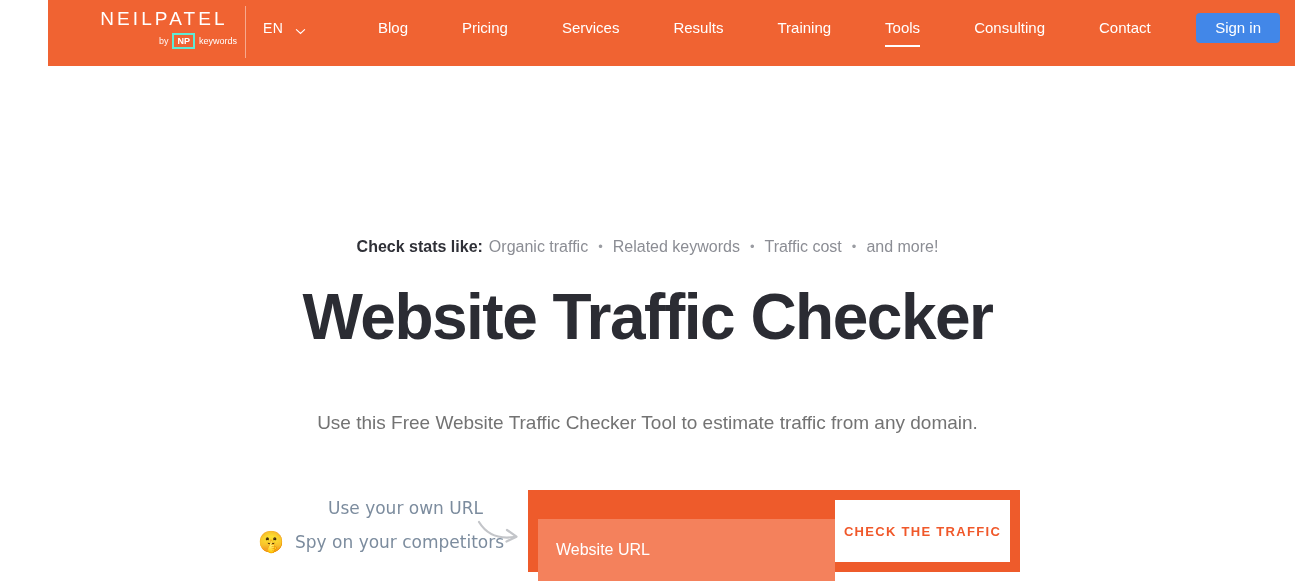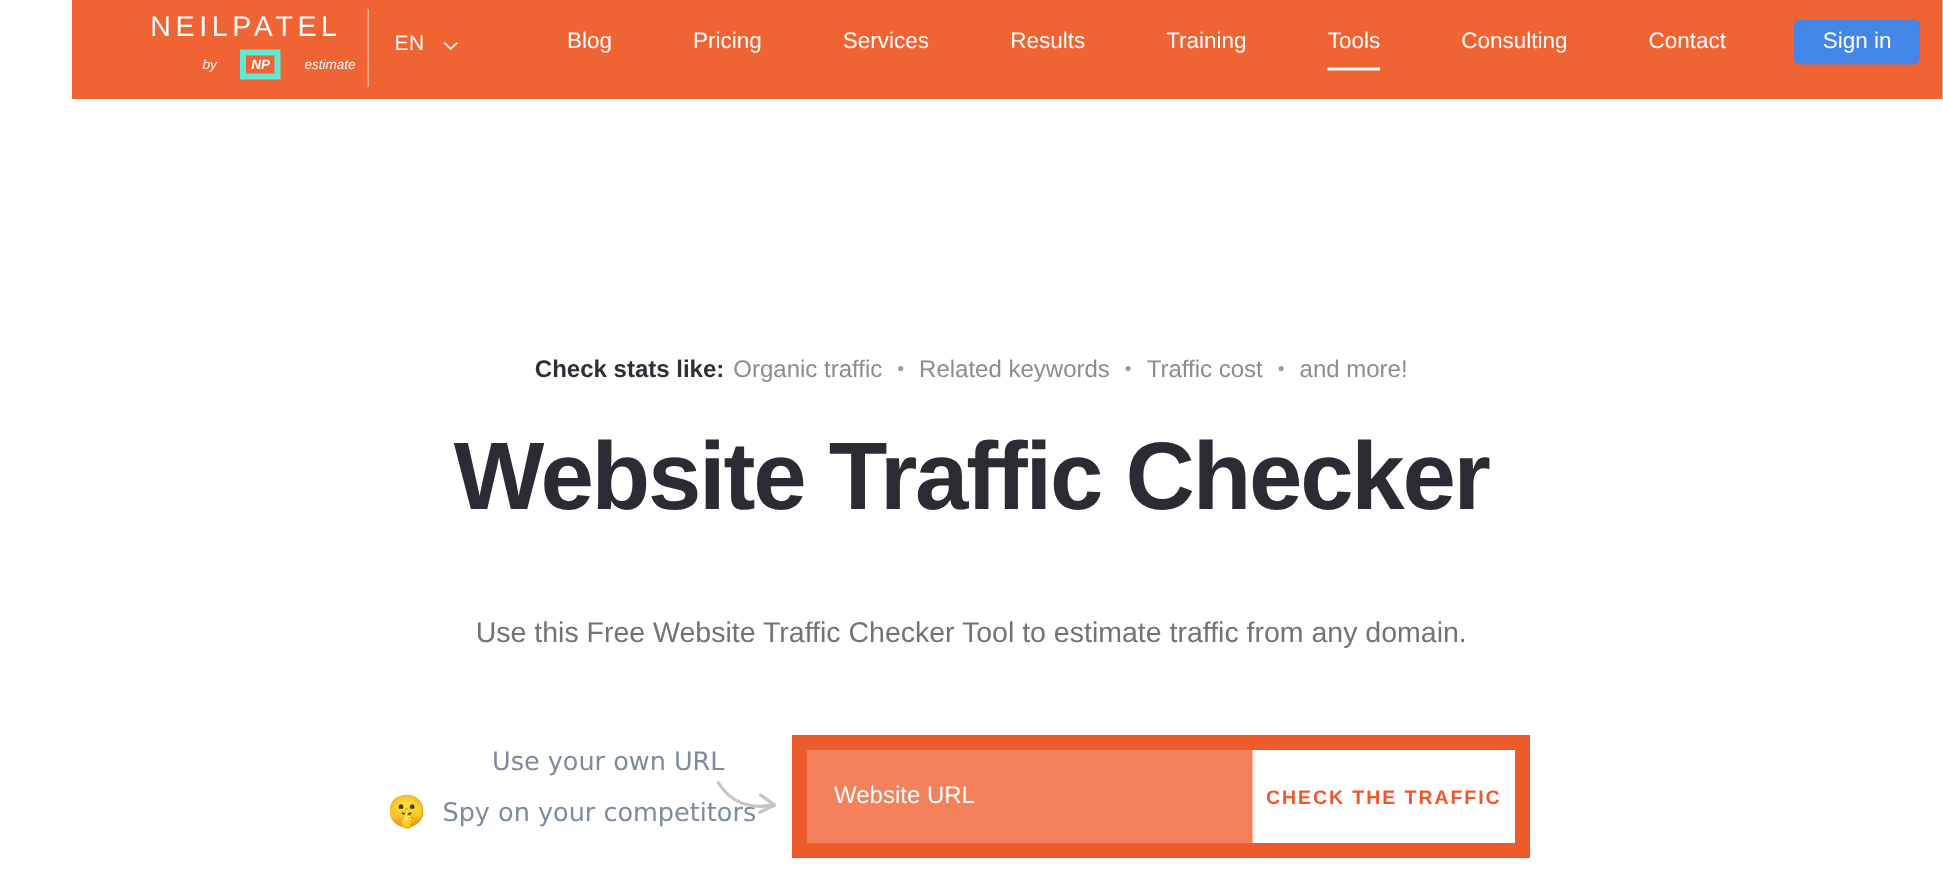--- a/index.html
+++ b/index.html
@@ -35,35 +35,34 @@
     letter-spacing: 3.1px;
     line-height: 22px;
     font-weight: 400;
     white-space: nowrap;
   }
   .logo-sub {
     margin-top: 3px;
     display: flex;
     align-items: center;
     justify-content: flex-end;
-    gap: 16px;
+    gap: 4px;
     padding-right: 2px;
-    font-style: italic;
   }
   .logo-by {
     color: #ffffff;
     font-size: 9px;
     opacity: .95;
     line-height: 11px;
   }
   .logo-np {
     color: #ffffff;
     font-size: 9px;
     font-weight: 700;
-    border: 4px solid #5eead4;
+    border: 2px solid #5eead4;
     padding: 1px 3px 1px 3px;
     line-height: 10px;
   }
   .logo-digital {
     color: #ffffff;
     font-size: 9px;
     line-height: 11px;
   }
 
   .lang-divider {
@@ -256,20 +255,21 @@
   .url-input {
     flex: 1;
     background: #F4815C;
     border: none;
     outline: none;
     color: #ffffff;
     font-size: 16px;
     font-family: "Liberation Sans", sans-serif;
     padding: 0 18px;
     height: 62px;
+    margin-top: 19px;
   }
   .url-input::placeholder { color: #ffffff; opacity: 1; }
   .check-btn {
     width: 175px;
     background: #ffffff;
     border: none;
     color: #F0582A;
     font-size: 13px;
     font-weight: 700;
     letter-spacing: 1.3px;
@@ -281,21 +281,21 @@
 </head>
 <body>
 
 <div class="header">
 
   <div class="logo-block">
     <div class="logo-word">NEILPATEL</div>
     <div class="logo-sub">
       <span class="logo-by">by</span>
       <span class="logo-np">NP</span>
-      <span class="logo-digital">estimate</span>
+      <span class="logo-digital">keywords</span>
     </div>
   </div>
 
   <div class="lang-divider"></div>
 
   <div class="lang">
     <span class="lang-label">EN</span>
     <span class="chevron">
       <svg width="11" height="11" viewBox="0 0 12 12" fill="none" xmlns="http://www.w3.org/2000/svg">
         <path d="M1.5 4 L6 8.2 L10.5 4" stroke="#ffffff" stroke-width="1.2" fill="none" stroke-linecap="round"></path>

